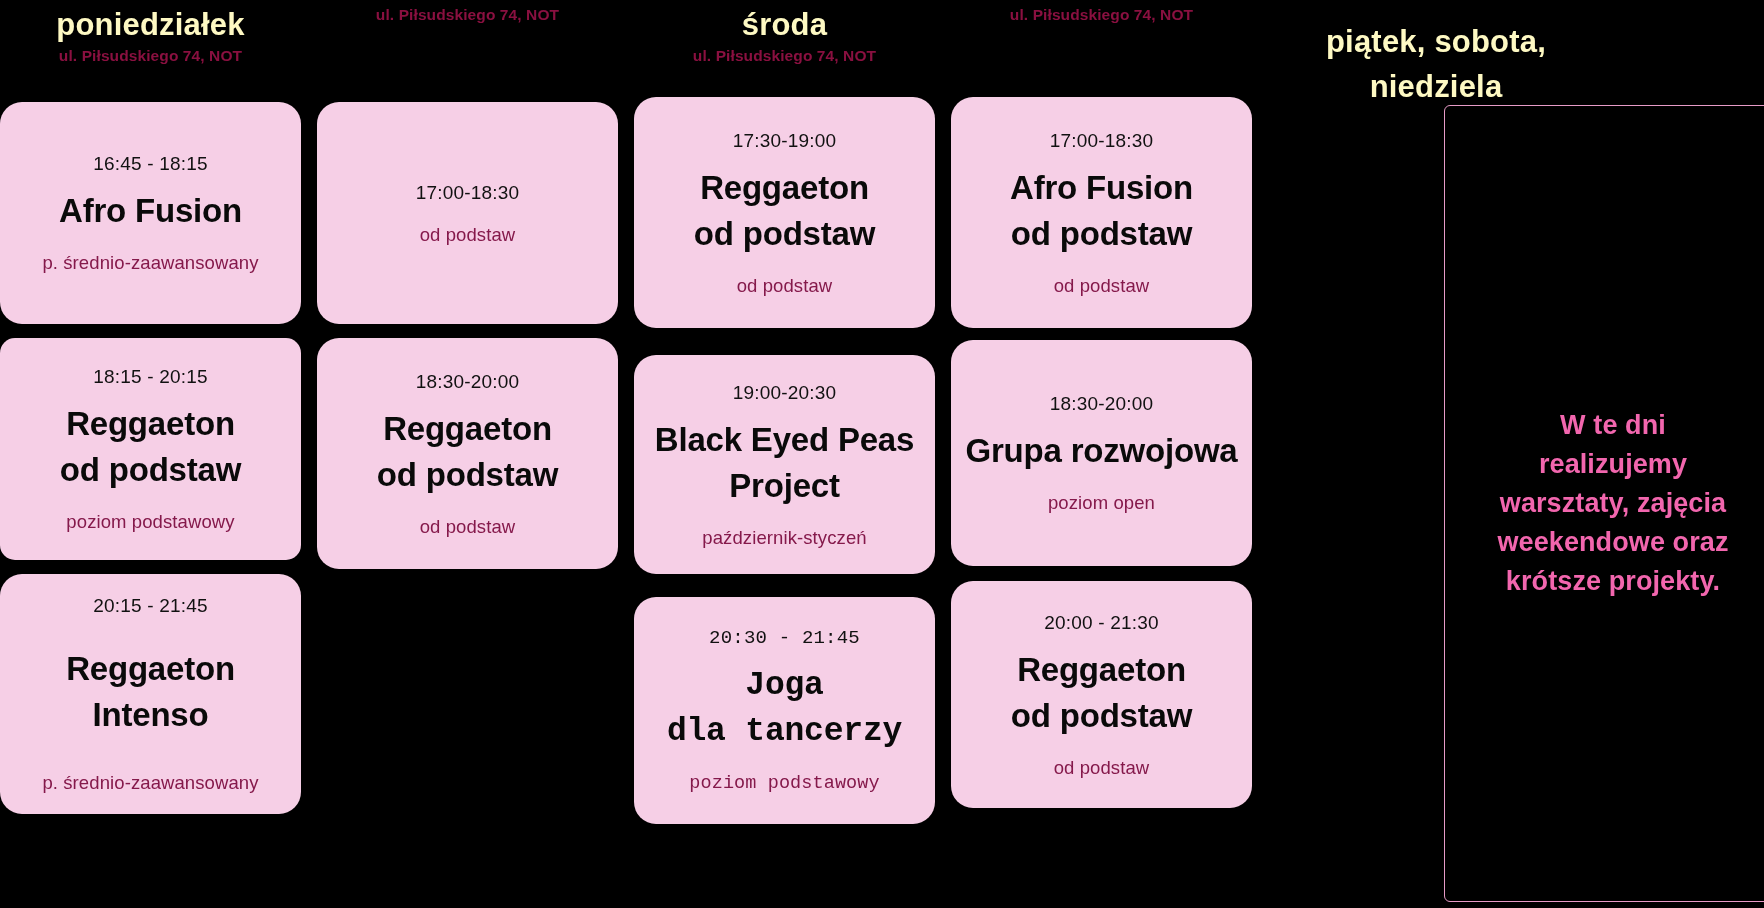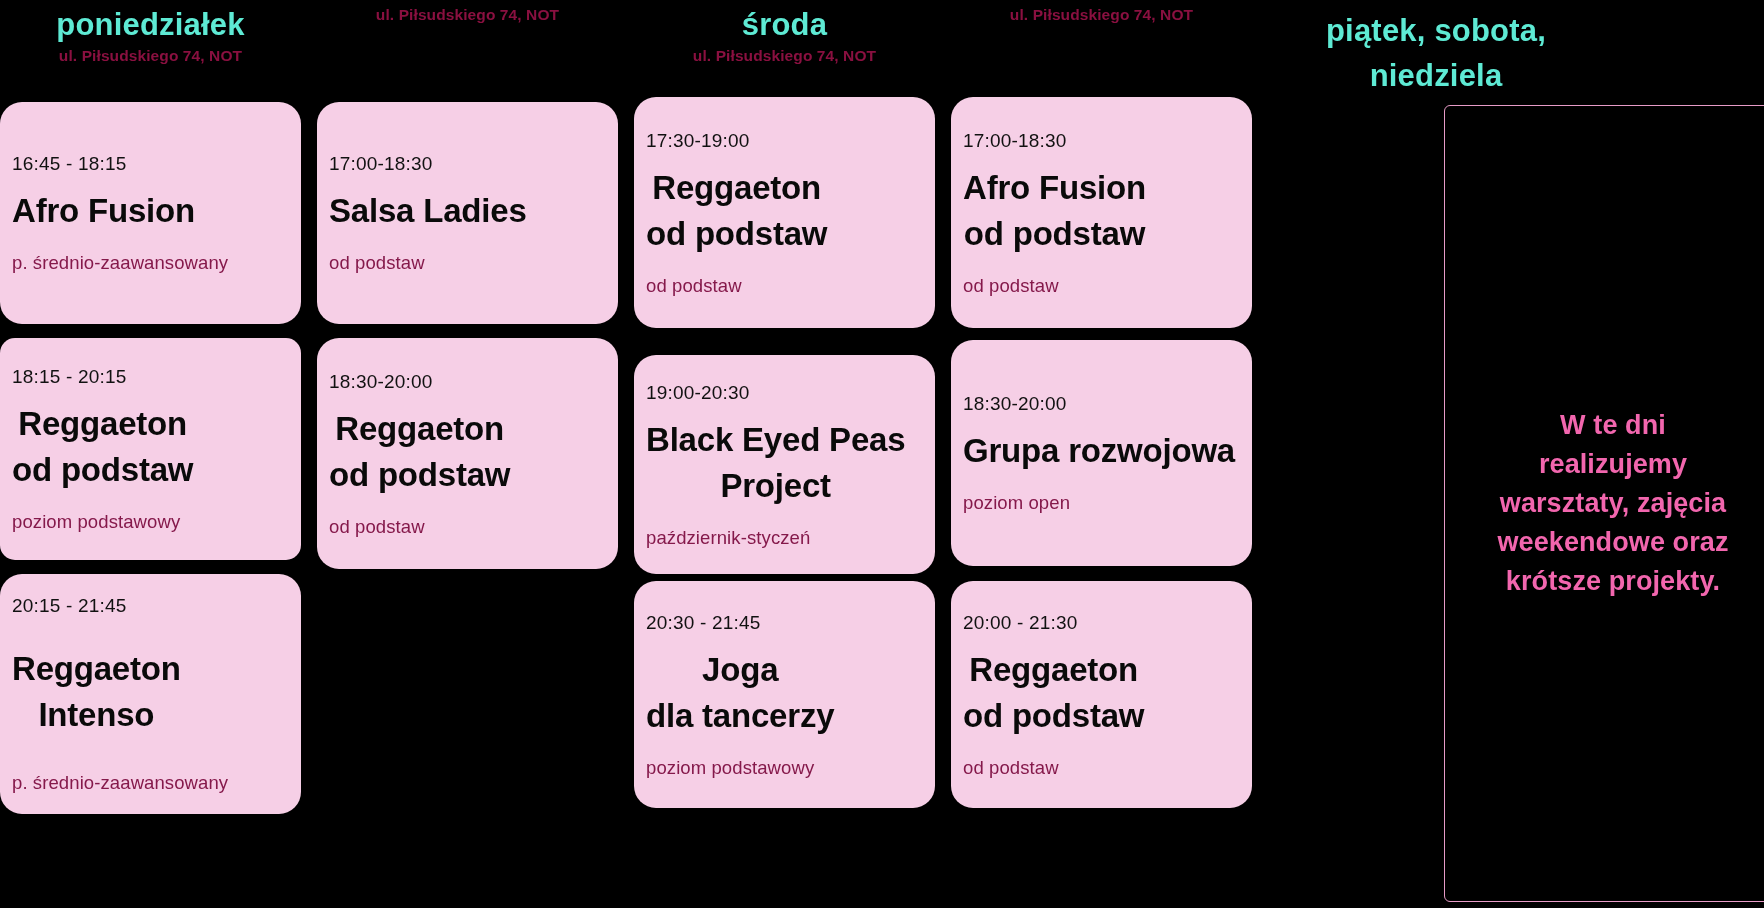--- a/index.html
+++ b/index.html
@@ -36,21 +36,21 @@
 
   .day-header {
     flex: 0 0 auto;
     text-align: center;
     padding-top: 4px;
   }
 
   .day-header .day-name {
     font-size: 31px;
     font-weight: 700;
-    color: #5eead4;
+    color: #fef9c3;
     line-height: 41px;
     letter-spacing: 0.2px;
   }
 
   .day-header .day-address {
     font-size: 15.5px;
     font-weight: 700;
     color: #8A1040;
     line-height: 22px;
     letter-spacing: 0.1px;
@@ -74,21 +74,21 @@
     top: 0;
   }
 
   
   .card {
     position: absolute;
     background: #F6CFE6;
     border-radius: 22px;
     display: flex;
     flex-direction: column;
-    align-items: flex-start;
+    align-items: center;
     justify-content: center;
     text-align: center;
     padding: 10px 12px;
   }
 
   .card .time {
     font-size: 19px;
     font-weight: 400;
     color: #111111;
     line-height: 27px;
@@ -165,21 +165,21 @@
     </div>
 
     <div class="day-header" style="width:16px;"></div>
 
     <div class="day-header" style="width:301px;">
       <div class="day-address">ul. Piłsudskiego 74, NOT</div>
     </div>
 
     <div class="day-header" style="width:16px;"></div>
 
-    <div class="day-header weekend" style="width:336px;padding-top:8px;">
+    <div class="day-header weekend" style="width:336px;padding-top:19px;">
       <div class="day-name">piątek, sobota,</div>
       <div class="day-name">niedziela</div>
     </div>
 
   </div>
 
   <div class="columns">
 
     <div class="column" style="left:0px;width:301px;">
 
@@ -208,23 +208,20 @@
         </div>
         <div class="level">p. średnio-zaawansowany</div>
       </div>
 
     </div>
 
     <div class="column" style="left:317px;width:301px;">
 
       <div class="card" style="left:0px;top:102px;width:301px;height:222px;">
         <div class="time">17:00-18:30</div>
-        <div class="title">
-          <span class="tl">Salsa Ladies</span>
-        </div>
         <div class="level">od podstaw</div>
       </div>
 
       <div class="card" style="left:0px;top:338px;width:301px;height:231px;">
         <div class="time">18:30-20:00</div>
         <div class="title">
           <span class="tl">Reggaeton</span>
           <span class="tl">od podstaw</span>
         </div>
         <div class="level">od podstaw</div>
@@ -245,21 +242,21 @@
 
       <div class="card" style="left:0px;top:355px;width:301px;height:219px;">
         <div class="time">19:00-20:30</div>
         <div class="title">
           <span class="tl">Black Eyed Peas</span>
           <span class="tl">Project</span>
         </div>
         <div class="level">październik-styczeń</div>
       </div>
 
-      <div class="card" style="left:0px;top:581px;width:301px;height:227px;">
+      <div class="card" style="left:0px;top:597px;width:301px;height:227px;font-family:Liberation Mono, monospace;">
         <div class="time">20:30 - 21:45</div>
         <div class="title">
           <span class="tl">Joga</span>
           <span class="tl">dla tancerzy</span>
         </div>
         <div class="level">poziom podstawowy</div>
       </div>
 
     </div>
 

